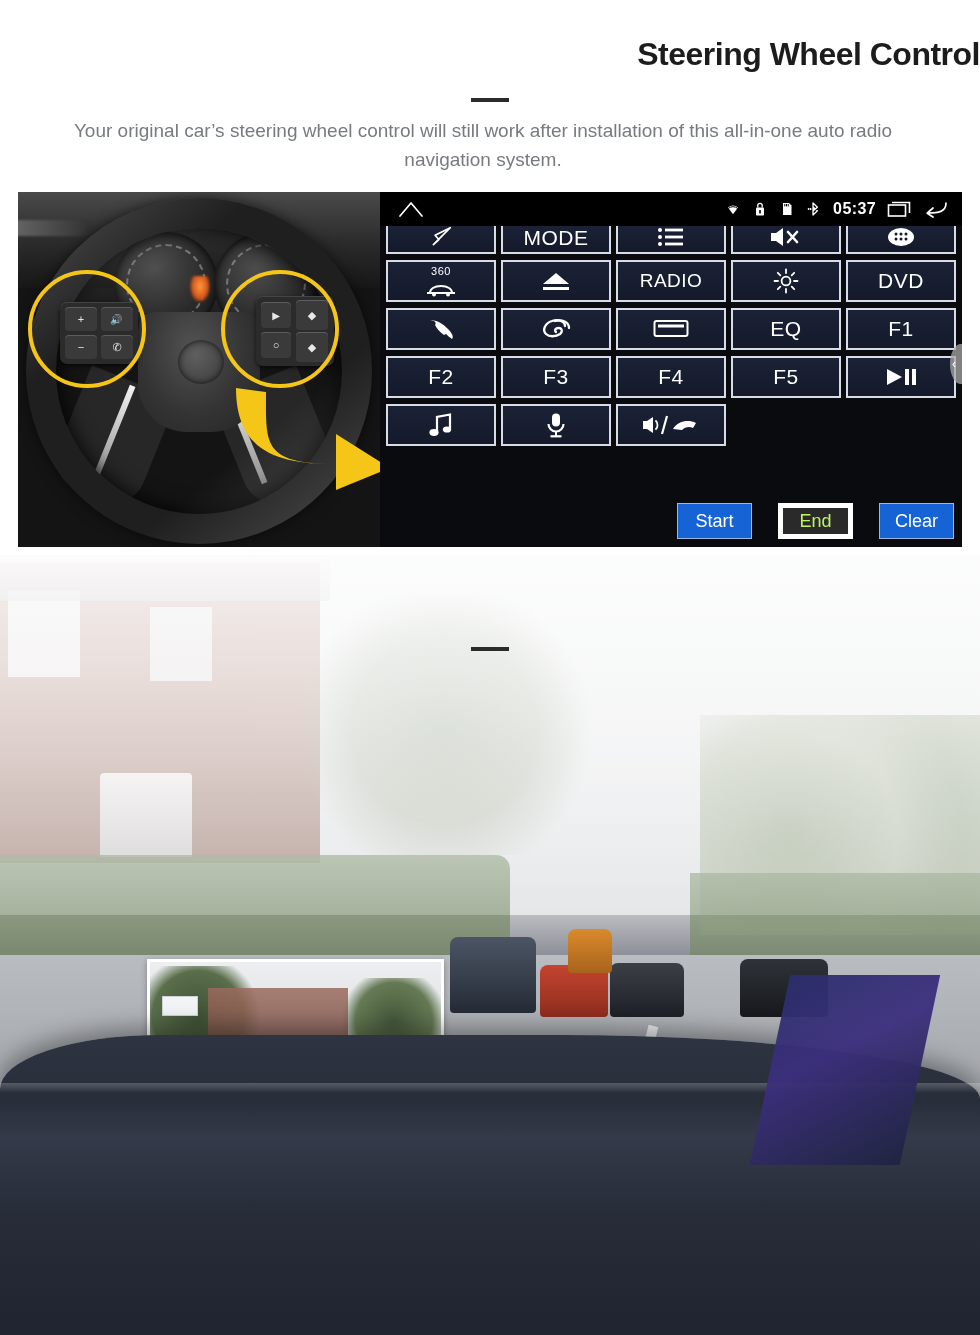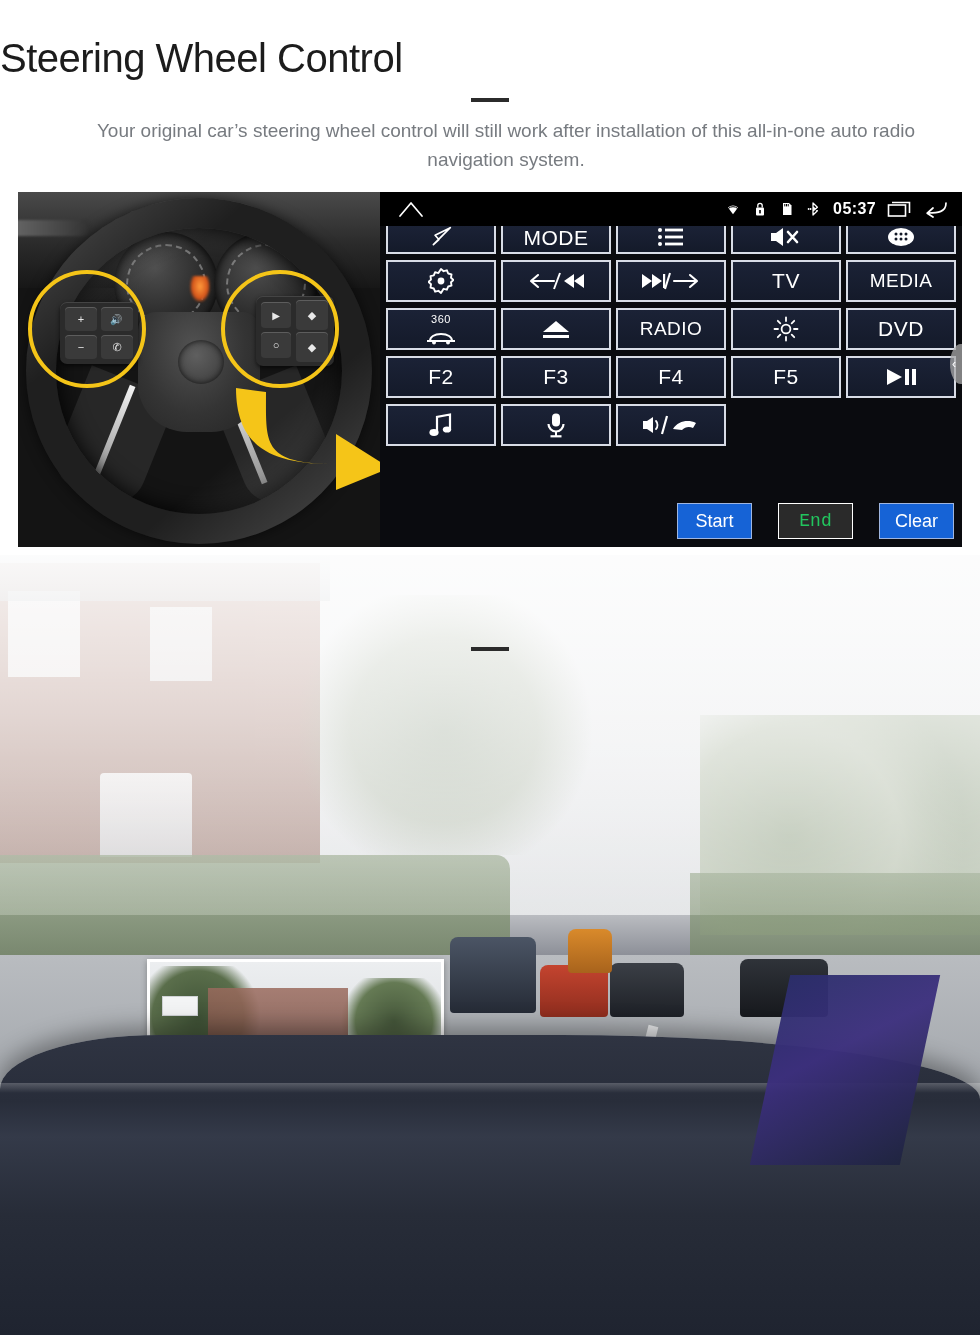--- a/index.html
+++ b/index.html
@@ -11,30 +11,30 @@
   }
   .page { position: relative; width: 980px; height: 1335px; }
 
   
   .swc-head {
     position: absolute; left: 0; top: 0; width: 980px; height: 192px;
     background: #ffffff;
   }
   .swc-title {
     position: absolute; top: 36px; left: 0; width: 980px;
-    text-align: left;
-    font-size: 40px; font-weight: normal; letter-spacing: -0.5px;
+    text-align: right;
+    font-size: 32px; font-weight: bold; letter-spacing: -0.5px;
     color: #1c1c1c;
   }
   .title-rule {
     position: absolute; top: 98px; left: 50%; margin-left: -19px;
     width: 38px; height: 4px; background: #2b2b2b;
   }
   .swc-sub {
-    position: absolute; top: 116px; left: 56px; width: 900px;
+    position: absolute; top: 116px; left: 33px; width: 900px;
     text-align: center; font-size: 19px; line-height: 29px;
     color: #777b80;
   }
 
   
   .swc-strip {
     position: absolute; left: 18px; top: 192px;
     width: 944px; height: 355px;
     overflow: hidden;
   }
@@ -160,21 +160,21 @@
   .gbtn .b360 span { font-size: 11px; margin-bottom: 6px;}
 
   .actionbar {
     position: absolute; right: 8px; bottom: 8px; display: flex; gap: 26px;
   }
   .abtn {
     width: 75px; height: 36px; display:flex; align-items:center; justify-content:center;
     font-size: 18px; color: #fff;
   }
   .abtn.primary { background: #1663d6; border: 1px solid #9fb6e0; }
-  .abtn.disabled { background: #2a2a2a; border: 1px solid #ffffff; color: #22c55e; font-family: Liberation Mono, monospace; }
+  .abtn.disabled { background: #2a2a2a; border: 5px solid #ffffff; color: #bef264; }
   .scroll-nub {
     position:absolute; right:-10px; top:152px; width:22px;height:40px;
     background: rgba(170,170,170,.75); border-radius: 50%;
     display:flex;align-items:center;justify-content:flex-start;
     color:#ffffff; font-size:12px; padding-left:2px;
   }
 
   
   .dvr {
     position: absolute; left: 0; top: 555px; width: 980px; height: 780px;
@@ -413,45 +413,20 @@
                   <circle cx="17" cy="8" r="1.5"></circle>
                   <circle cx="22" cy="8" r="1.5"></circle>
                 <circle cx="12" cy="13" r="1.5"></circle>
                   <circle cx="17" cy="13" r="1.5"></circle>
                   <circle cx="22" cy="13" r="1.5"></circle>
               </g>
             </svg>
           </div>
         </div>
 
-        <div class="grow">
-          <div class="gbtn">
-            <svg width="26" height="26" viewBox="0 0 26 26">
-              <path d="M13 1 l2.6 2.2 3.3-.9 1.3 3.2 3.3.8-.5 3.4 2.5 2.3-2.5 2.3.5 3.4-3.3.8-1.3 3.2-3.3-.9L13 25l-2.6-2.2-3.3.9-1.3-3.2-3.3-.8.5-3.4L.5 13.9 3 11.6l-.5-3.4 3.3-.8 1.3-3.2 3.3.9Z" fill="none" stroke="#fff" stroke-width="1.9" stroke-linejoin="round"></path>
-              <circle cx="13" cy="13" r="3.4" fill="#fff"></circle>
-            </svg>
-          </div>
-          <div class="gbtn">
-            <svg width="60" height="22" viewBox="0 0 60 22">
-              <path d="M28 11 H6 M12 5 L5 11 L12 17" fill="none" stroke="#fff" stroke-width="2.1" stroke-linecap="round" stroke-linejoin="round"></path>
-              <path d="M34 3 L28 19" stroke="#fff" stroke-width="2"></path>
-              <path d="M48 4 L38 11 L48 18 Z M58 4 L48 11 L58 18 Z" fill="#fff"></path>
-            </svg>
-          </div>
-          <div class="gbtn">
-            <svg width="62" height="22" viewBox="0 0 62 22">
-              <path d="M2 4 L12 11 L2 18 Z M12 4 L22 11 L12 18 Z" fill="#fff"></path>
-              <rect x="23" y="4" width="2.2" height="14" fill="#fff"></rect>
-              <path d="M30 3 L25 19" stroke="#fff" stroke-width="2"></path>
-              <path d="M34 11 H56 M50 5 L57 11 L50 17" fill="none" stroke="#fff" stroke-width="2.1" stroke-linecap="round" stroke-linejoin="round"></path>
-            </svg>
-          </div>
-          <div class="gbtn">TV</div>
-          <div class="gbtn" style="font-size:19px">MEDIA</div>
-        </div>
 
         <div class="grow">
           <div class="gbtn">
             <div class="b360">
               <span>360</span>
               <svg width="34" height="14" viewBox="0 0 34 14">
                 <path d="M3 10 h28 M6 10 C6 6, 10 3, 17 3 C24 3, 28 6, 28 10" fill="none" stroke="#fff" stroke-width="2"></path>
                 <circle cx="10" cy="11.4" r="2" fill="#fff"></circle>
                   <circle cx="24" cy="11.4" r="2" fill="#fff"></circle>
               </svg>
@@ -475,20 +450,41 @@
                 <path d="M4.8 4.8 L7.3 7.3"></path>
                   <path d="M18.7 18.7 L21.2 21.2"></path>
                 <path d="M21.2 4.8 L18.7 7.3"></path>
                   <path d="M7.3 18.7 L4.8 21.2"></path>
               </g>
             </svg>
           </div>
           <div class="gbtn">DVD</div>
         </div>
 
+        <div class="grow">
+          <div class="gbtn">
+            <svg width="30" height="24" viewBox="0 0 30 24">
+              <path d="M4 4 C10 2, 16 6, 22 12 C26 16, 28 20, 26 22 L22 19 C21 17 19 17 18 18 C14 15 11 12 9 8 C10 7 10 5 8 4 Z" fill="#fff"></path>
+            </svg>
+          </div>
+          <div class="gbtn">
+            <svg width="32" height="24" viewBox="0 0 32 24">
+              <path d="M25 9 C25 4 18 2 12 4 C5 6 2 13 6 17 C9 20 16 20 20 17 C23 14.5 22 11 18.5 11 C15.5 11 14 13.5 16 15" fill="none" stroke="#fff" stroke-width="2.3" stroke-linecap="round"></path>
+              <path d="M29 11 C29 5 22 2 15 4" fill="none" stroke="#fff" stroke-width="2.3" stroke-linecap="round"></path>
+            </svg>
+          </div>
+          <div class="gbtn">
+            <svg width="36" height="20" viewBox="0 0 36 20">
+              <rect x="1.5" y="2" width="33" height="15" rx="2" fill="none" stroke="#fff" stroke-width="2"></rect>
+              <rect x="5" y="5.5" width="26" height="3" fill="#fff"></rect>
+            </svg>
+          </div>
+          <div class="gbtn">EQ</div>
+          <div class="gbtn">F1</div>
+        </div>
 
         <div class="grow">
           <div class="gbtn">F2</div>
           <div class="gbtn">F3</div>
           <div class="gbtn">F4</div>
           <div class="gbtn">F5</div>
           <div class="gbtn">
             <svg width="34" height="22" viewBox="0 0 34 22">
               <path d="M3 3 L18 11 L3 19 Z" fill="#fff"></path>
               <rect x="21" y="3" width="4" height="16" fill="#fff"></rect>

